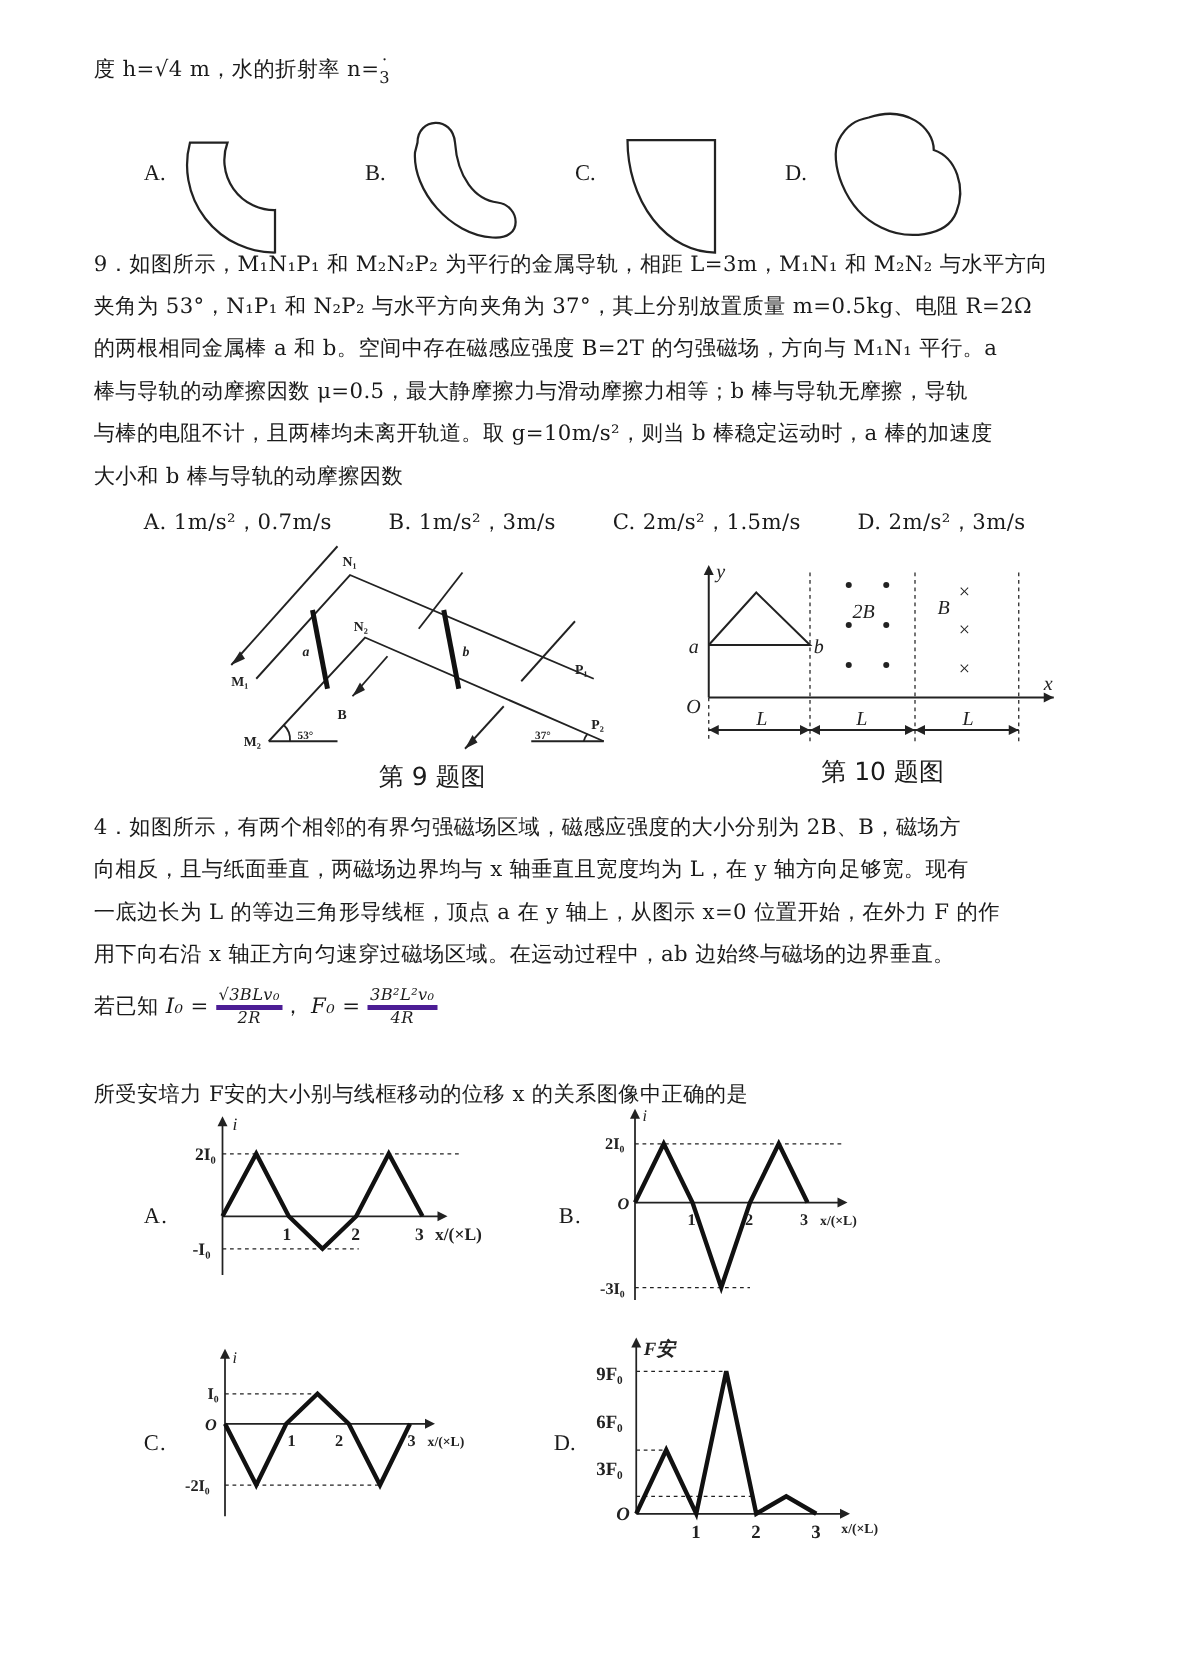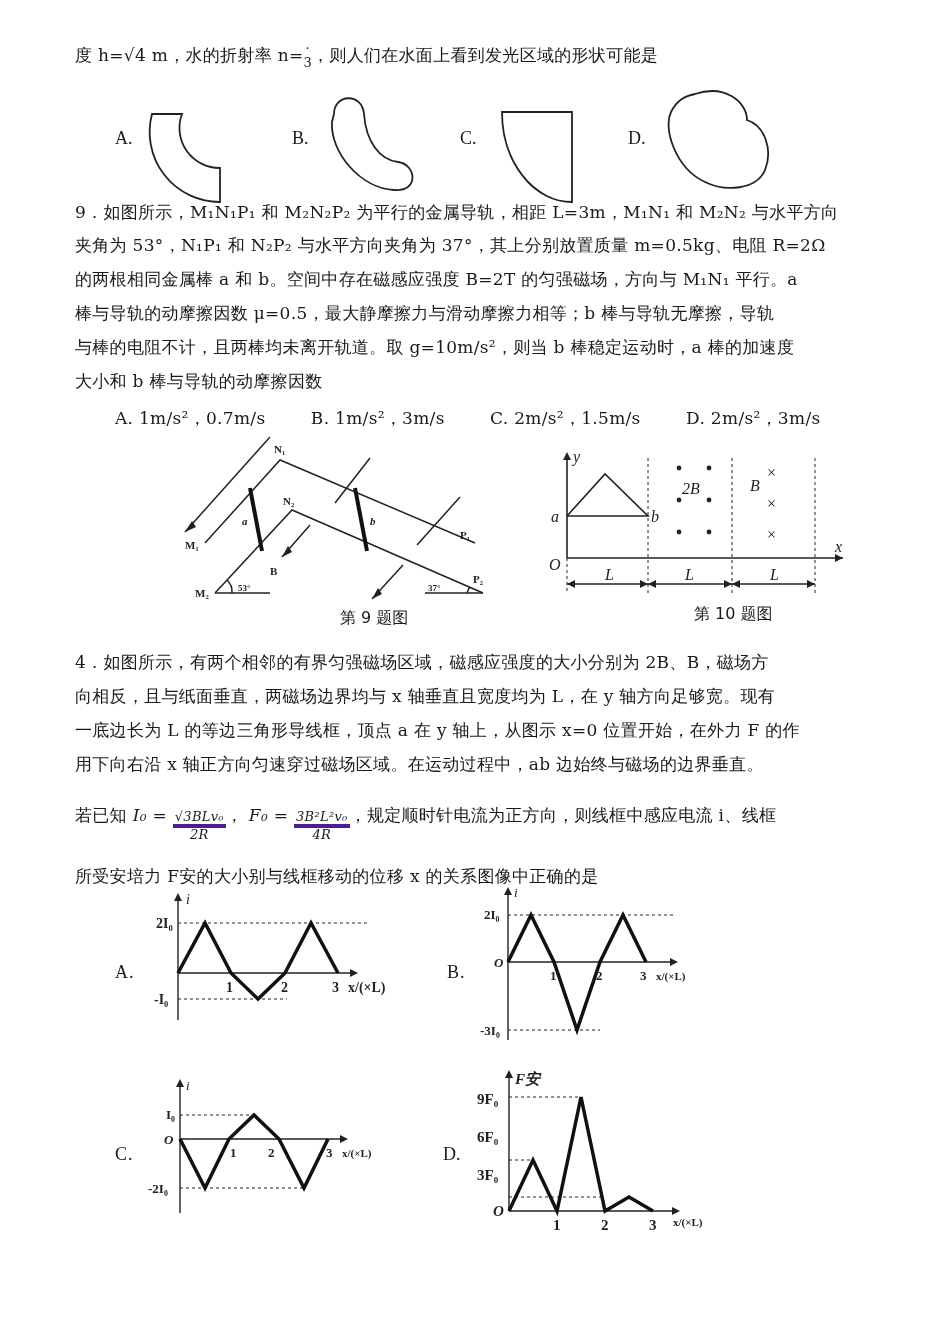--- a/index.html
+++ b/index.html
@@ -1,32 +1,32 @@
 <!DOCTYPE html>
 <html><head>
 <meta charset="utf-8">
 <style>
   html, body { margin:0; padding:0; background:#ffffff; }
   body { width:950px; height:1344px; position:relative; overflow:hidden;
          font-family:"DejaVu Serif","Liberation Serif",serif; color:#1a1a1a; }
   .line { position:absolute; left:75px; font-size:17px; line-height:24px; white-space:nowrap; letter-spacing:0.3px; }
   .opt-label { position:absolute; font-family:"Liberation Serif",serif; font-size:18px; }
-  .caption { position:absolute; font-size:16px; font-family:"DejaVu Sans","Liberation Sans",sans-serif;margin-left:37px; }
+  .caption { position:absolute; font-size:20px; font-family:"DejaVu Sans","Liberation Sans",sans-serif; }
   svg { position:absolute; overflow:visible; }
   svg text { font-family:"Liberation Serif",serif; }
-  .it { font-style:italic;margin-top:20px; }
+  .it { font-style:italic; }
   .frac { display:inline-block; vertical-align:middle; text-align:center; font-size:13px; line-height:14px; }
   .frac .num { display:block; border-bottom:4px solid #4c1d95; padding:0 2px; }
   .frac .den { display:block; }
 </style>
 </head>
 <body>
 
 <div class="line" style="top:42px;">
-  <span>度 h=√4 m，水的折射率 n=</span><span class="frac"><span class="num" style="border:none">·</span><span class="den">3</span></span><span>，则人们在水面上看到发光区域的形状可能是</span>
+  <span>度 h=√4 m，水的折射率 n=</span><span class="frac"><span class="num" style="border:none">·</span><span class="den">3</span></span>
 </div>
 
 <div class="opt-label" style="left:115px;top:128px;">A.</div>
 <svg width="80" height="95" style="left:148px;top:110px;">
   <path d="M4,4 L34,4 A40,40 0 0 0 72,58 L72,92 A70,70 0 0 1 4,4 Z" fill="none" stroke="#222" stroke-width="1.8"></path>
 </svg>
 
 <div class="opt-label" style="left:292px;top:128px;">B.</div>
 <svg width="100" height="100" style="left:320px;top:92px;">
   <path d="M14,22 C14,2 42,0 44,22 C46,50 60,68 78,70 C96,72 100,100 74,98 C40,96 10,60 12,30 Z" fill="none" stroke="#222" stroke-width="1.8"></path>
@@ -156,21 +156,21 @@
 
 <div class="line" style="top:650px;">4．如图所示，有两个相邻的有界匀强磁场区域，磁感应强度的大小分别为 2B、B，磁场方</div>
 <div class="line" style="top:684px;">向相反，且与纸面垂直，两磁场边界均与 x 轴垂直且宽度均为 L，在 y 轴方向足够宽。现有</div>
 <div class="line" style="top:718px;">一底边长为 L 的等边三角形导线框，顶点 a 在 y 轴上，从图示 x=0 位置开始，在外力 F 的作</div>
 <div class="line" style="top:752px;">用下向右沿 x 轴正方向匀速穿过磁场区域。在运动过程中，ab 边始终与磁场的边界垂直。</div>
 <div class="line" style="top:790px;">
   <span>若已知</span>
   <span class="it">I₀ =</span>
   <span class="frac it"><span class="num">√3BLv₀</span><span class="den">2R</span></span>，
   <span class="it">F₀ =</span>
-  <span class="frac it"><span class="num">3B²L²v₀</span><span class="den">4R</span></span><span>，规定顺时针电流为正方向，则线框中感应电流 i、线框</span>
+  <span class="frac it"><span class="num">3B²L²v₀</span><span class="den">4R</span></span>
 </div>
 <div class="line" style="top:864px;">所受安培力 F安的大小别与线框移动的位移 x 的关系图像中正确的是</div>
 
 <div class="opt-label" style="left:115px;top:962px;">A</div>
 <div class="opt-label" style="left:129px;top:962px;">.</div>
 <svg width="260" height="150" style="left:160px;top:890px;">
   <g stroke="#222" stroke-width="1.4" fill="none">
     <line x1="18" y1="83" x2="195" y2="83"></line>
     <line x1="18" y1="130" x2="18" y2="6"></line>
   </g>

